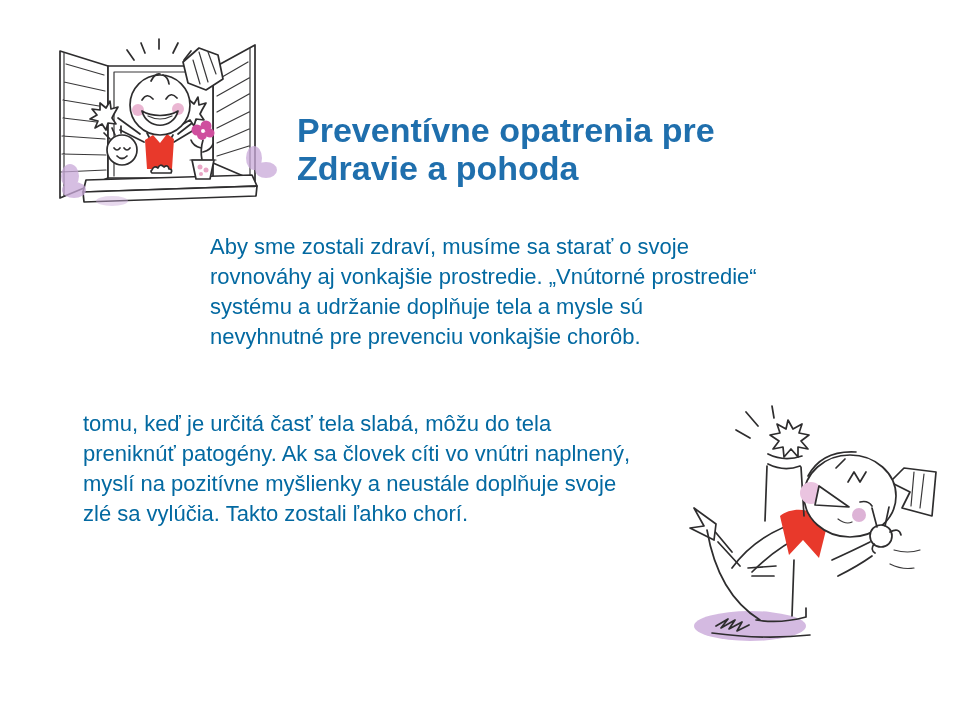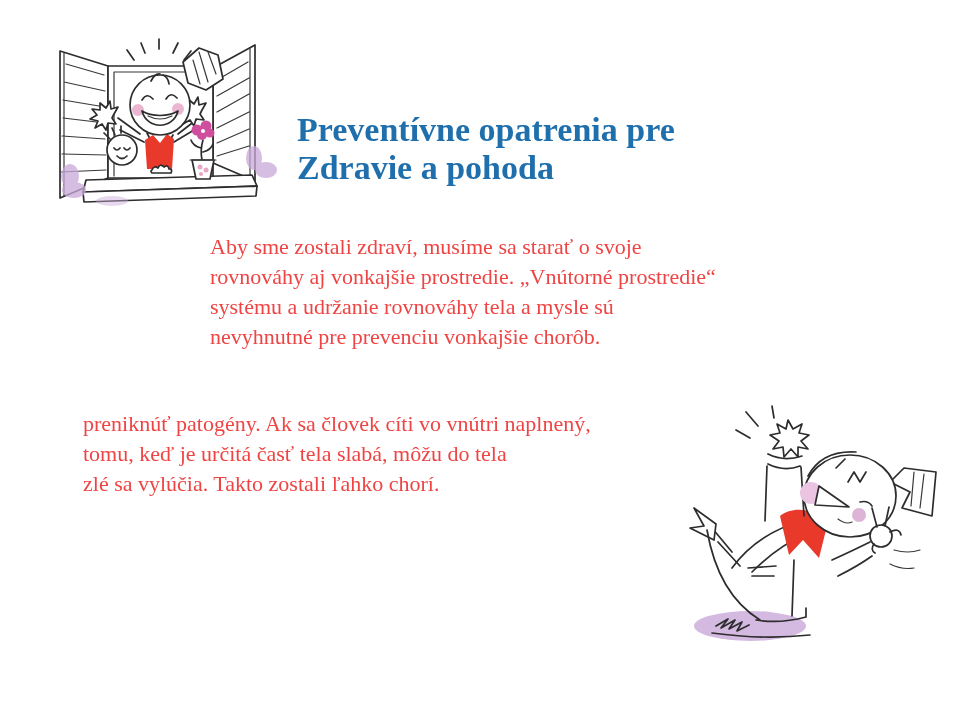--- a/index.html
+++ b/index.html
@@ -1,25 +1,25 @@
 <!DOCTYPE html>
 <html><head>
 <meta charset="utf-8">
 <style>
   html,body{margin:0;padding:0;background:#888;}
   .slide{
     position:relative;width:960px;height:720px;background:#ffffff;
-    overflow:hidden;font-family:Liberation Serif, serif;
+    overflow:hidden;font-family:Liberation Sans, sans-serif;
   }
   .slide-title{
     position:absolute;left:297px;top:111px;
     font-size:34px;font-weight:bold;line-height:38px;
     color:#1f6fad;letter-spacing:0px;
   }
-  .para{position:absolute;color:#ef4444;font-size:22px;line-height:30px;}
+  .para{position:absolute;color:#0369a1;font-size:22px;line-height:30px;}
   .para-top{left:210px;top:232px;}
   .para-bottom{left:83px;top:409px;}
   .tline{white-space:nowrap;}
   .illus{position:absolute;}
   .illus-window{left:50px;top:36px;width:240px;height:178px;}
   .illus-exercise{left:688px;top:404px;width:254px;height:244px;}
   svg{display:block;width:100%;height:100%;}
   .ink{fill:none;stroke:#2e2d2e;stroke-width:1.7;stroke-linecap:round;stroke-linejoin:round;}
   .ink-thin{fill:none;stroke:#3a393a;stroke-width:1.2;stroke-linecap:round;stroke-linejoin:round;}
   .paper{fill:#ffffff;stroke:#2e2d2e;stroke-width:1.7;stroke-linejoin:round;stroke-linecap:round;}
@@ -94,27 +94,28 @@
   </div>
 
   <div class="slide-title">
       <div class="tline">Preventívne opatrenia pre</div>
       <div class="tline">Zdravie a pohoda</div>
     </div>
 
   <div class="para para-top">
       <div class="tline">Aby sme zostali zdraví, musíme sa starať o svoje</div>
       <div class="tline">rovnováhy aj vonkajšie prostredie. „Vnútorné prostredie“</div>
-      <div class="tline">systému a udržanie rovnováhy tela a mysle sú</div>
+      <div class="tline">systému a udržanie doplňuje tela a mysle sú</div>
       <div class="tline">nevyhnutné pre prevenciu vonkajšie chorôb.</div>
     </div>
 
   <div class="para para-bottom">
+      <div class="tline">tomu, keď je určitá časť tela slabá, môžu do tela</div>
       <div class="tline">preniknúť patogény. Ak sa človek cíti vo vnútri naplnený,</div>
-      <div class="tline">tomu, keď je určitá časť tela slabá, môžu do tela</div>
+      <div class="tline">myslí na pozitívne myšlienky a neustále doplňuje svoje</div>
       <div class="tline">zlé sa vylúčia. Takto zostali ľahko chorí.</div>
     </div>
 
   <div class="illus illus-exercise">
     <svg viewBox="0 0 254 244">
 
       <ellipse cx="62" cy="222" rx="56" ry="15" fill="#c9a9d9" opacity="0.8"></ellipse>
       <path class="ink" d="M28,222 l12,-7 -7,9 14,-8 -6,9 13,-7 -5,9 12,-6 M24,229 Q75,236 122,231"></path>
 
       <path class="ink" d="M44,148 L24,124 M52,162 L30,138"></path>

